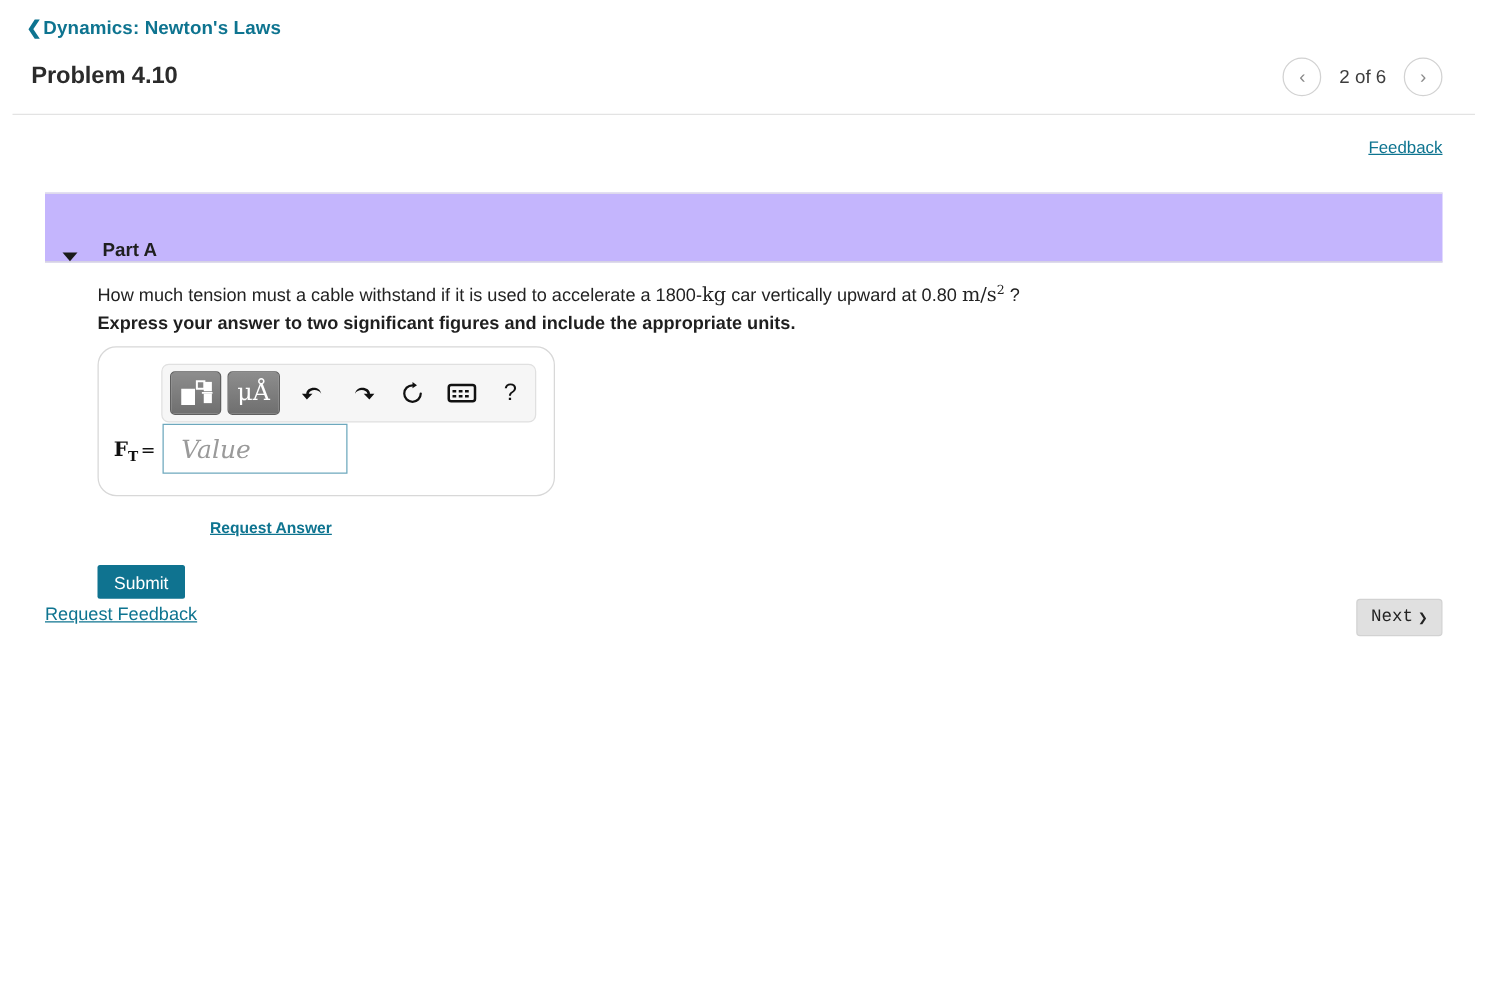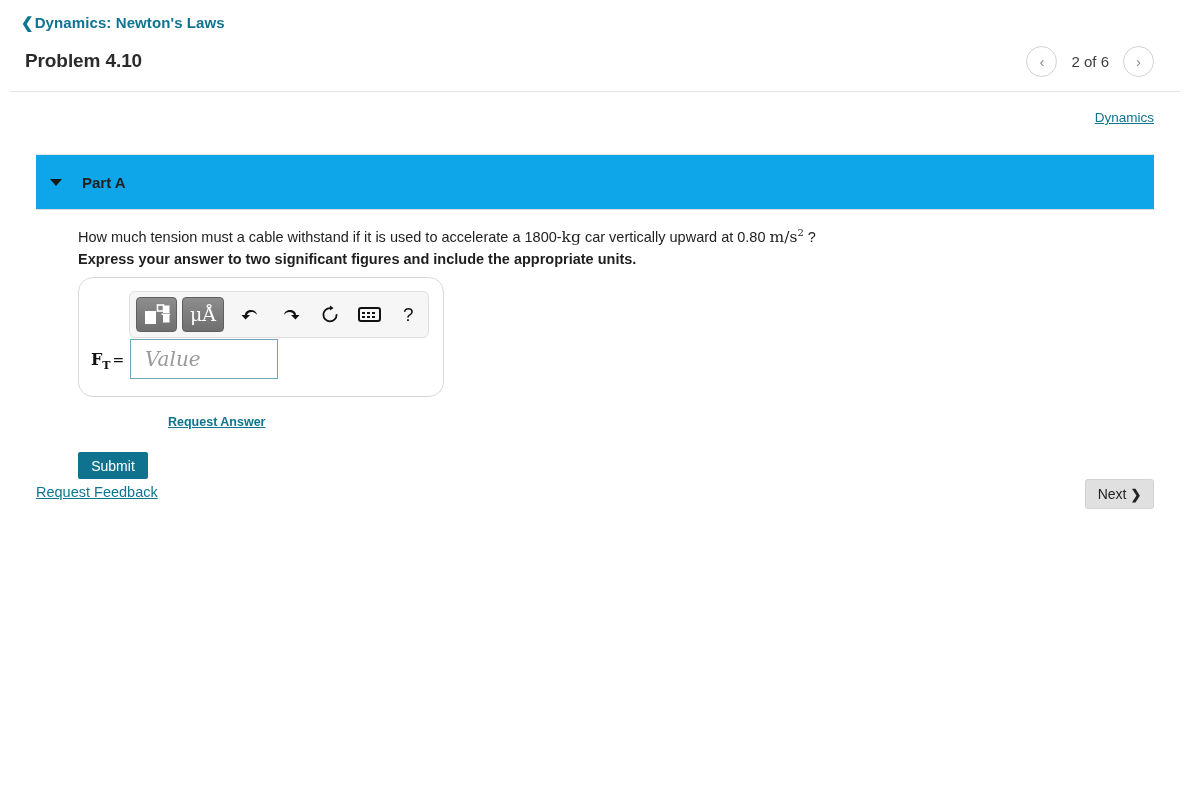--- a/index.html
+++ b/index.html
@@ -107,26 +107,26 @@
     cursor: pointer;
   }
 
   
   .part-panel {
     position: absolute;
     left: 36px;
     top: 154px;
     width: 1118px;
     height: 56px;
-    background: #0ea5e9;
+    background: #c4b5fd;
     border-top: 1px solid #e6e6e6;
     border-bottom: 1px solid #dcdcdc;
     box-sizing: border-box;
     display: flex;
-    align-items: center;
+    align-items: flex-end;
     cursor: pointer;
   }
   .part-caret {
     margin-left: 14px;
     margin-right: 20px;
     width: 0;
     height: 0;
     border-left: 6px solid transparent;
     border-right: 6px solid transparent;
     border-top: 7px solid #1a1a1a;
@@ -322,21 +322,21 @@
   .next-btn {
     position: absolute;
     left: 1085px;
     top: 479px;
     width: 69px;
     height: 30px;
     background: #e0e0e0;
     border: 1px solid #d2d2d2;
     border-radius: 3px;
     color: #222222;
-    font-family: Liberation Sans, sans-serif;
+    font-family: Liberation Mono, monospace;
     font-size: 14px;
     cursor: pointer;
     display: flex;
     align-items: center;
     justify-content: center;
     gap: 4px;
     padding: 0;
     box-sizing: border-box;
   }
   .next-btn .chev {
@@ -357,21 +357,21 @@
 
   <div class="pager">
     <button class="pager-btn">‹</button>
     <span class="pager-label">2 of 6</span>
     <button class="pager-btn">›</button>
   </div>
 </div>
 
 <div class="divider-top"></div>
 
-<div class="constants-link">Dynamics</div>
+<div class="constants-link">Feedback</div>
 
 <div class="part-panel">
   <span class="part-caret"></span>
   <span class="part-label">Part A</span>
 </div>
 
 <div class="question">
   <span>How much tension must a cable withstand if it is used to accelerate a 1800-</span><span class="mathserif">kg</span><span> car vertically upward at 0.80 </span><span class="mathserif"><span>m/s</span><sup>2</sup></span><span> ?</span>
 </div>
 

